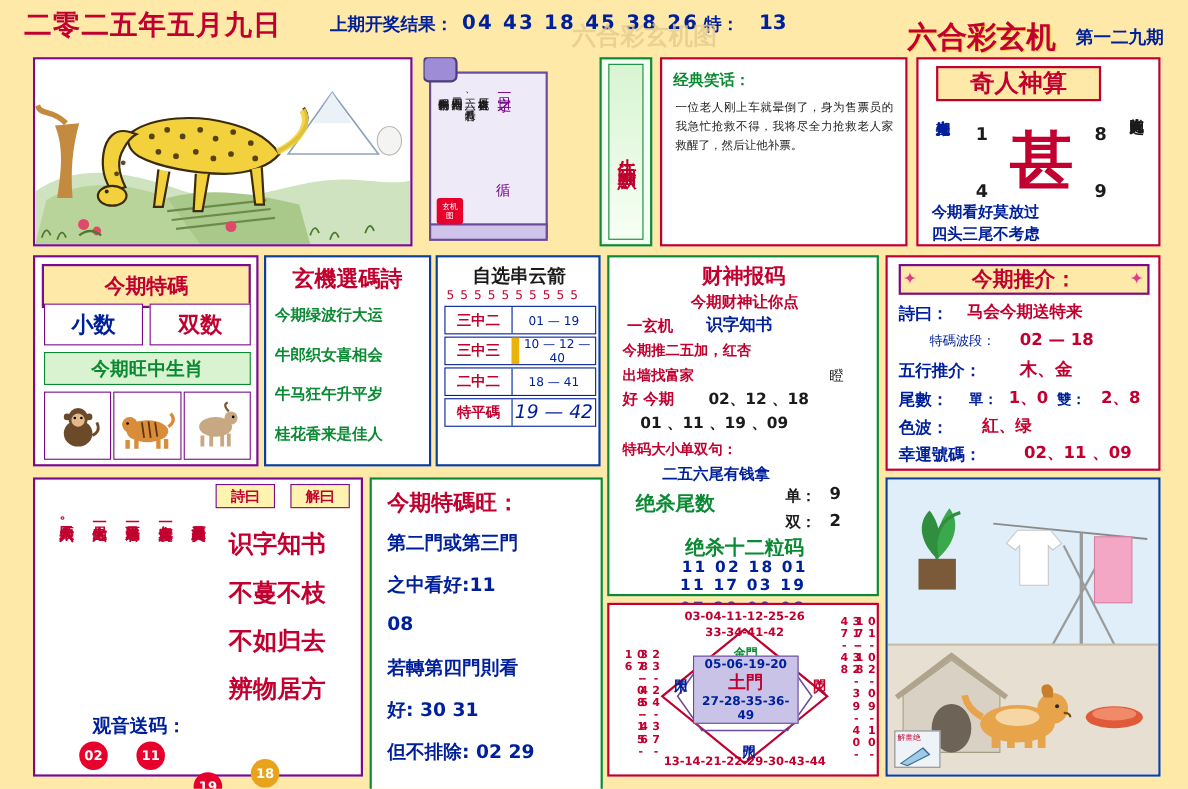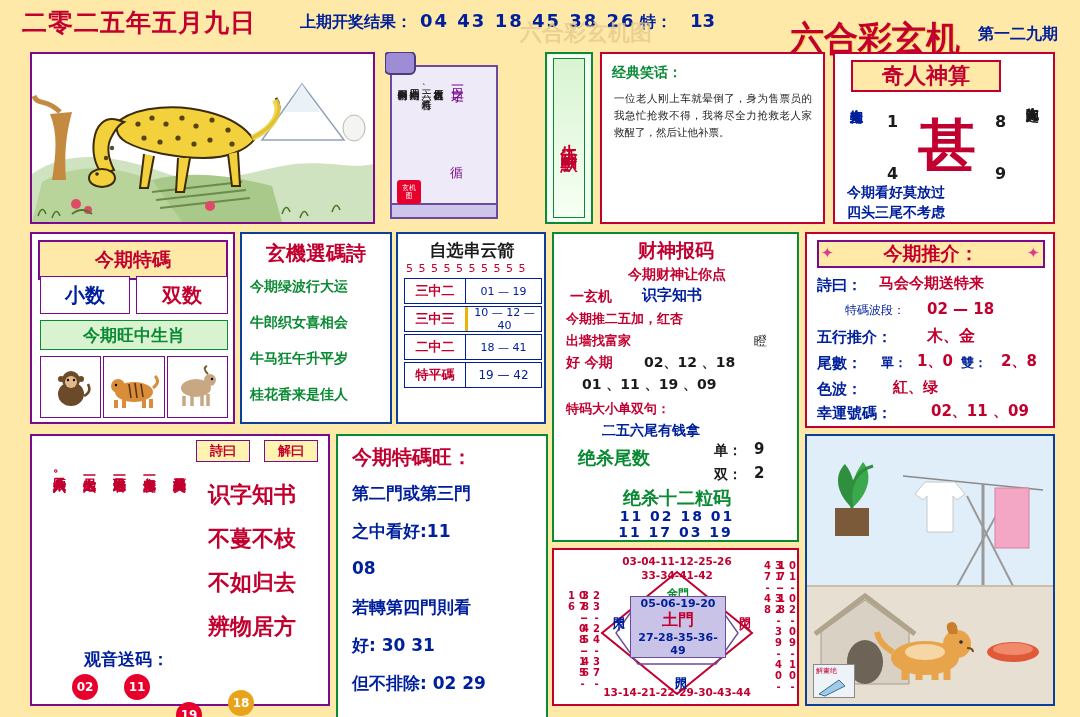--- a/index.html
+++ b/index.html
@@ -14,21 +14,21 @@
   .abs{position:absolute;box-sizing:border-box;}
   .ctr{display:flex;align-items:center;justify-content:center;text-align:center;}
   .col{display:flex;flex-direction:column;}
 
   
   #hdr-date{left:22px;top:6px;font-size:25px;color:#c2002f;font-weight:bold;font-family:"DejaVu Serif",serif;letter-spacing:1px;}
   #hdr-last{left:300px;top:12px;font-size:16px;color:#00209b;font-weight:bold;}
   #hdr-nums{left:420px;top:10px;font-size:18px;color:#00209b;font-weight:bold;letter-spacing:2px;}
   #hdr-special-lbl{left:640px;top:12px;font-size:16px;color:#00209b;font-weight:bold;}
   #hdr-special{left:690px;top:10px;font-size:18px;color:#00209b;font-weight:bold;}
-  #hdr-title{right:120px;top:16px;font-size:34px;color:#c2002f;font-weight:bold;font-family:"DejaVu Serif",serif;
+  #hdr-title{right:120px;top:16px;font-size:27px;color:#c2002f;font-weight:bold;font-family:"DejaVu Serif",serif;
      text-shadow:1px 1px 0 #ffd34d;margin-left:32px;}
   #hdr-issue{right:22px;top:24px;font-size:16px;color:#00209b;font-weight:bold;}
   #watermark{left:520px;top:18px;font-size:22px;color:#e3c98d;opacity:.75;font-weight:bold;}
 
   
   #pic1{left:30px;top:52px;width:345px;height:172px;border:2px solid #7a0b8c;background:#ffffff;overflow:hidden;}
   
   #scroll1{left:385px;top:52px;width:118px;height:172px;}
   
   #vbanner{left:545px;top:52px;width:48px;height:172px;border:2px solid #0a8a33;background:#f3fff3;}
@@ -234,30 +234,30 @@
 
   <div class="abs" id="chuan">
     <div class="abs ctr" style="left:4px;top:4px;width:140px;height:24px;font-size:17px;color:#1b1b1b;font-weight:bold;">自选串云箭</div>
     <div class="abs" style="left:8px;top:28px;font-size:11px;color:#c2002f;letter-spacing:1px;">5 5 5 5 5 5 5 5 5 5</div>
 
     <div class="abs" style="left:6px;top:44px;width:138px;height:26px;border:1px solid #00209b;display:flex;">
       <div class="ctr" style="width:60px;border-right:1px solid #00209b;font-size:13px;color:#c2002f;font-weight:bold;">三中二</div>
       <div class="ctr" style="flex:1;font-size:11px;color:#00209b;">01 — 19</div>
     </div>
     <div class="abs" style="left:6px;top:72px;width:138px;height:26px;border:1px solid #00209b;display:flex;">
-      <div class="ctr" style="width:60px;border-right:3px solid #eab308;font-size:13px;color:#c2002f;font-weight:bold;">三中三</div>
+      <div class="ctr" style="width:60px;border-right:7px solid #eab308;font-size:13px;color:#c2002f;font-weight:bold;">三中三</div>
       <div class="ctr" style="flex:1;font-size:11px;color:#00209b;">10 — 12 — 40</div>
     </div>
     <div class="abs" style="left:6px;top:100px;width:138px;height:26px;border:1px solid #00209b;display:flex;">
       <div class="ctr" style="width:60px;border-right:1px solid #00209b;font-size:13px;color:#c2002f;font-weight:bold;">二中二</div>
       <div class="ctr" style="flex:1;font-size:11px;color:#00209b;">18 — 41</div>
     </div>
     <div class="abs" style="left:6px;top:128px;width:138px;height:26px;border:1px solid #00209b;display:flex;">
       <div class="ctr" style="width:60px;border-right:1px solid #00209b;font-size:13px;color:#c2002f;font-weight:bold;">特平碼</div>
-      <div class="ctr" style="flex:1;font-size:12px;color:#00209b;">19 — 42</div>
+      <div class="ctr" style="flex:1;font-size:17px;color:#00209b;font-style:italic;">19 — 42</div>
     </div>
   </div>
 
   <div class="abs" id="center">
     <div class="abs ctr" style="left:30px;top:4px;width:184px;height:26px;font-size:19px;color:#c2002f;font-weight:bold;">财神报码</div>
     <div class="abs ctr" style="left:16px;top:32px;width:214px;font-size:14px;color:#c2002f;font-weight:bold;">今期财神让你点</div>
     <div class="abs" style="left:16px;top:54px;font-size:14px;color:#c2002f;font-weight:bold;">一玄机</div>
     <div class="abs" style="left:88px;top:52px;font-size:15px;color:#00209b;font-weight:bold;">识字知书</div>
     <div class="abs" style="left:12px;top:76px;font-size:13px;color:#c2002f;font-weight:bold;">今期推二五加，红杏</div>
     <div class="abs" style="left:12px;top:98px;font-size:13px;color:#c2002f;font-weight:bold;">出墙找富家</div>

